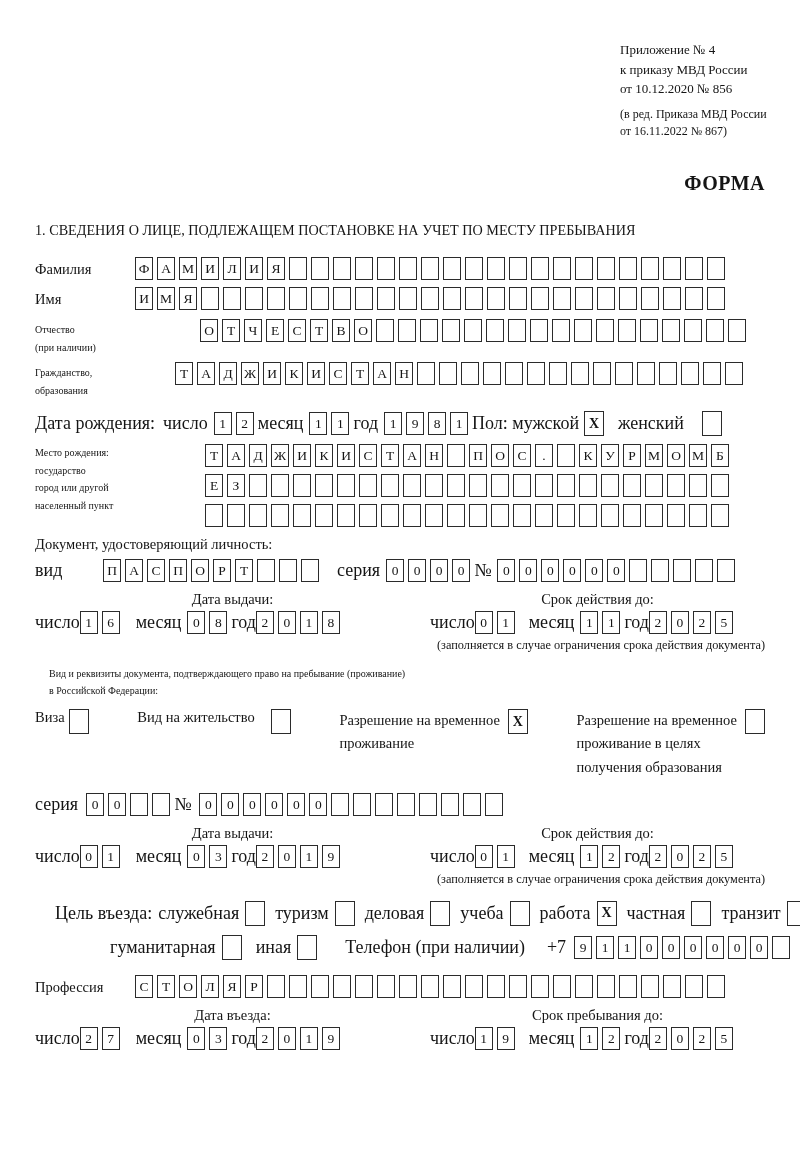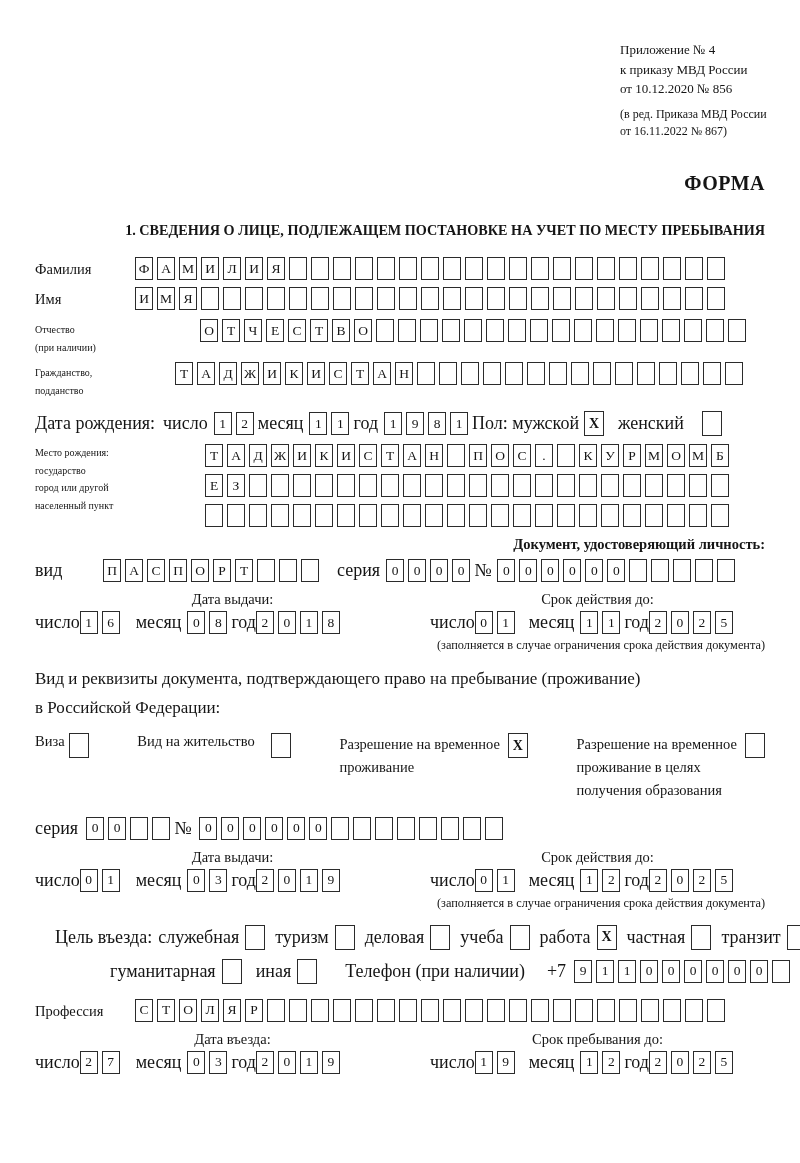--- a/index.html
+++ b/index.html
@@ -10,21 +10,21 @@
     color: #151515;
   }
   .page { padding: 40px 35px 0 35px; }
 
   
   .annex { margin-left: 585px; font-size: 13px; line-height: 1.5; white-space: nowrap; }
   .edition { font-size: 12px; margin-top: 7px; line-height: 1.45; }
   .forma { text-align: right; font-weight: bold; font-size: 20px; margin-top: 32px; letter-spacing: .5px; }
   .title { text-align: center; font-weight: bold; font-size: 15.5px; margin-top: 22px; line-height: 1.55; }
   .title-underline { display: inline-block; width: 55px; border-bottom: 2px solid #3a3a3a; height: 14px; margin-left: 10px; }
-  .section-title { text-align: right; font-weight: bold; font-size: 14.2px; margin-top: 27px; }
+  .section-title { text-align: left; font-weight: normal; font-size: 14.2px; margin-top: 27px; }
 
   
   .frow { display: flex; align-items: flex-start; margin-top: 7px; }
   .inline-row { align-items: center; flex-wrap: nowrap; }
   .flabel { font-size: 14.5px; padding-top: 4px; flex: none; }
   .w100 { width: 100px; } .w140 { width: 140px; } .w165 { width: 165px; }
   .w170 { width: 170px; }
   .sub { font-size: 18px; flex: none; }
   .boxes { display: flex; flex: none; }
   .box {
@@ -44,21 +44,21 @@
   .caption-pair { display: flex; margin-top: 9px; font-size: 14.5px; }
   .cap-left { width: 395px; text-align: center; }
   .cap-right { flex: 1; text-align: center; }
   .date-pair { display: flex; align-items: center; margin-top: 3px; }
   .date-left { width: 395px; display: flex; align-items: center; }
   .date-right { display: flex; align-items: center; }
   .dgap { width: 8px; } .dgap2 { width: 6px; }
   .note-right { text-align: right; font-size: 12.3px; margin-top: 4px; }
 
   
-  .res-head { font-size: 17px; margin-top: 12px; line-height: 1.7; }
+  .res-head { font-size: 10px; margin-top: 12px; line-height: 1.7; margin-left: 14px; }
   .res-row { display: flex; justify-content: space-between; align-items: flex-start; margin-top: 10px; }
   .res-item { display: flex; align-items: flex-start; font-size: 14.5px; }
   .res-item .centered div { text-align: left; line-height: 1.6; }
 
   
   .purpose-row { margin-top: 14px; margin-left: 20px; }
   .purpose-row .opt { margin-left: 10px; }
   .purpose-row .cb, .purpose2 .cb { margin-left: 6px; }
   .purpose2 { margin-top: 9px; margin-left: 75px; }
   .phone-label { margin-left: 28px; }
@@ -182,21 +182,21 @@
         <span class="box"></span>
         <span class="box"></span>
         <span class="box"></span>
         <span class="box"></span>
       </div>
   </div>
 
   <div class="frow" style="margin-top:4px">
     <div class="flabel w140 label-col">
         <div>Гражданство,</div>
-        <div>подданство</div>
+        <div>образования</div>
       </div>
     <div class="boxes" style="margin-top:2px">
         <span class="box">Т</span>
         <span class="box">А</span>
         <span class="box">Д</span>
         <span class="box">Ж</span>
         <span class="box">И</span>
         <span class="box">К</span>
         <span class="box">И</span>
         <span class="box">С</span>

